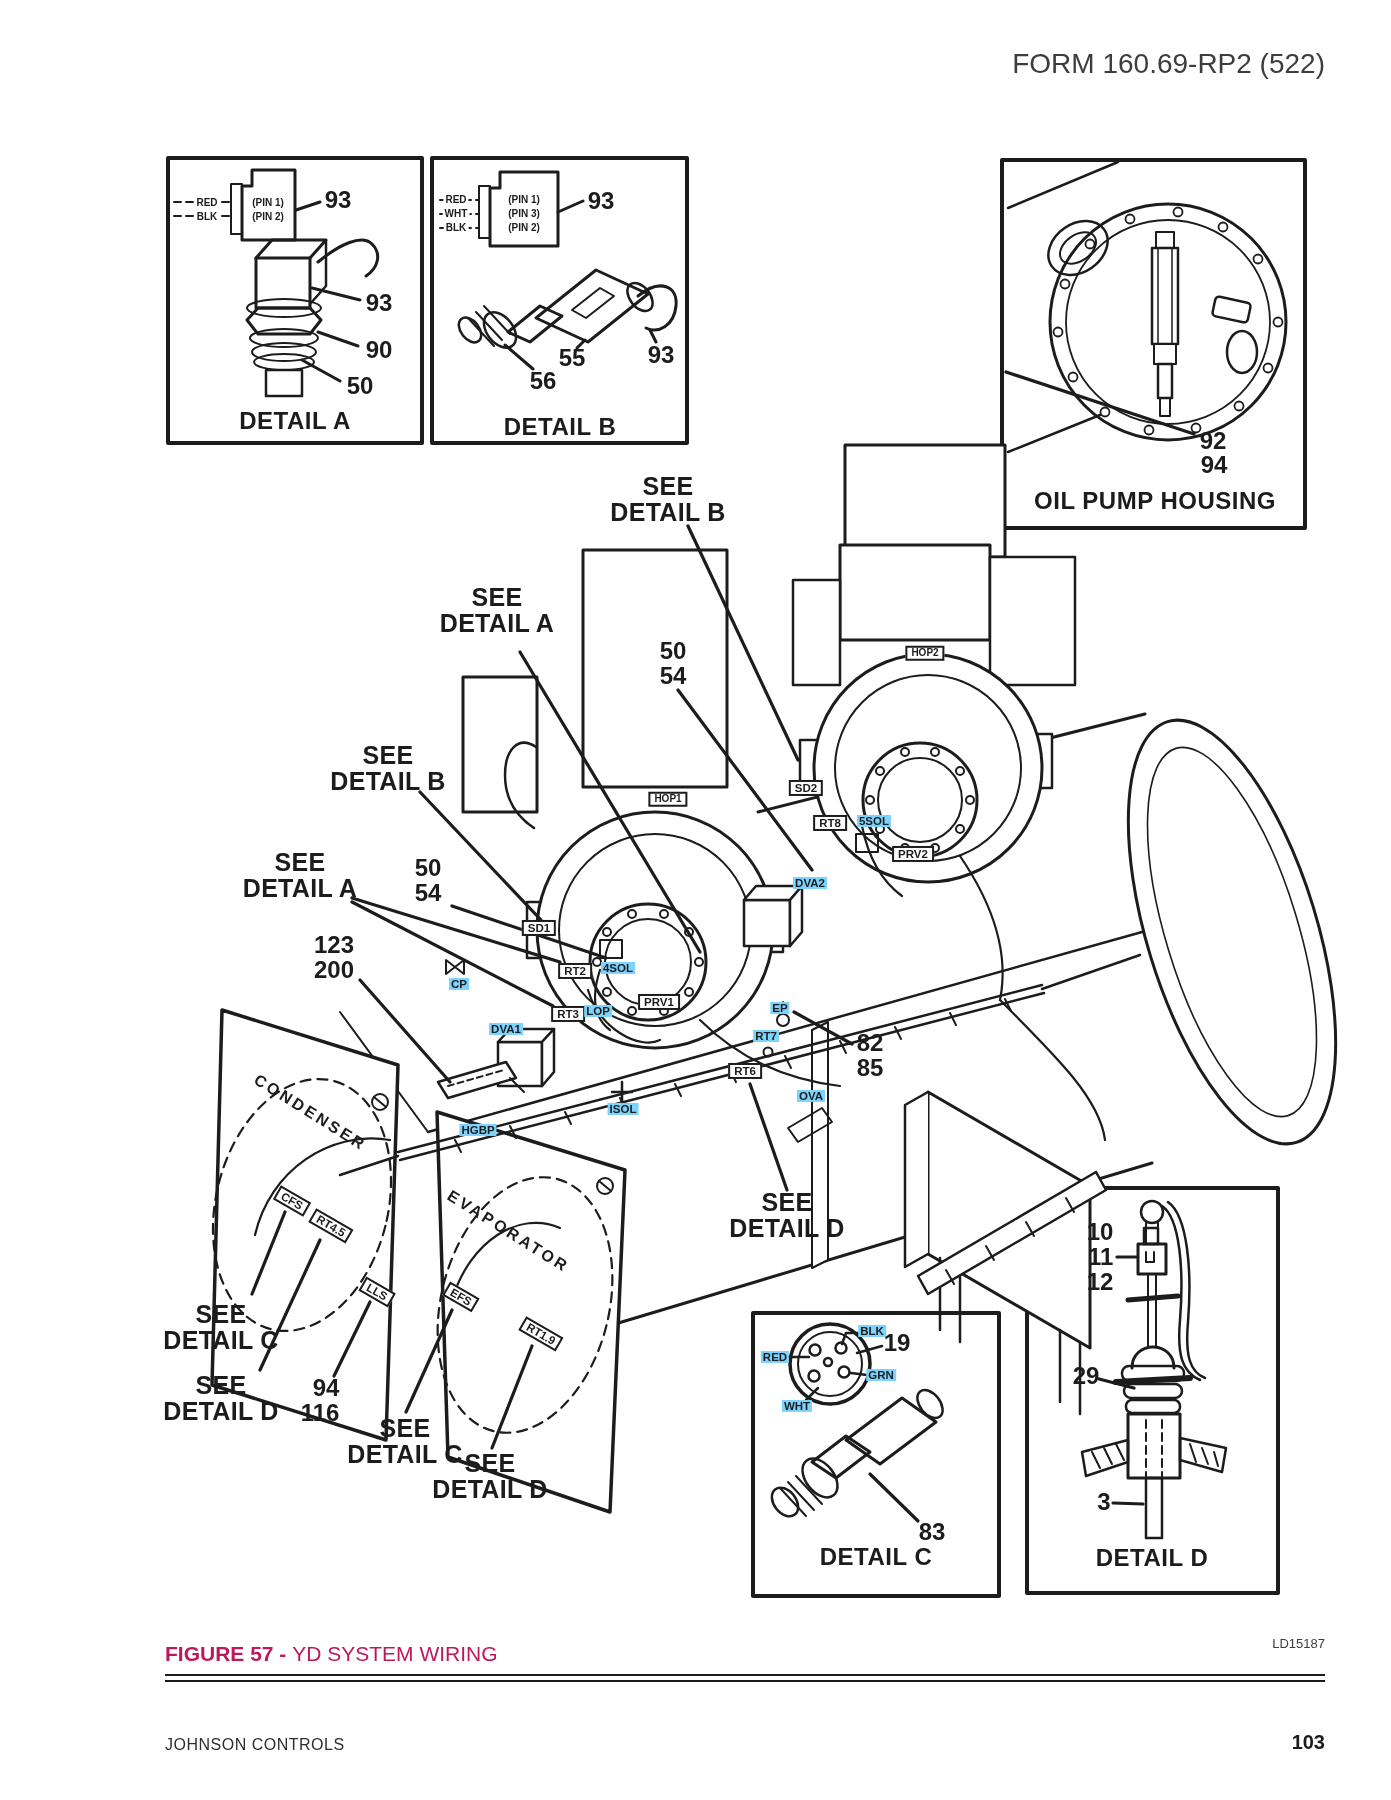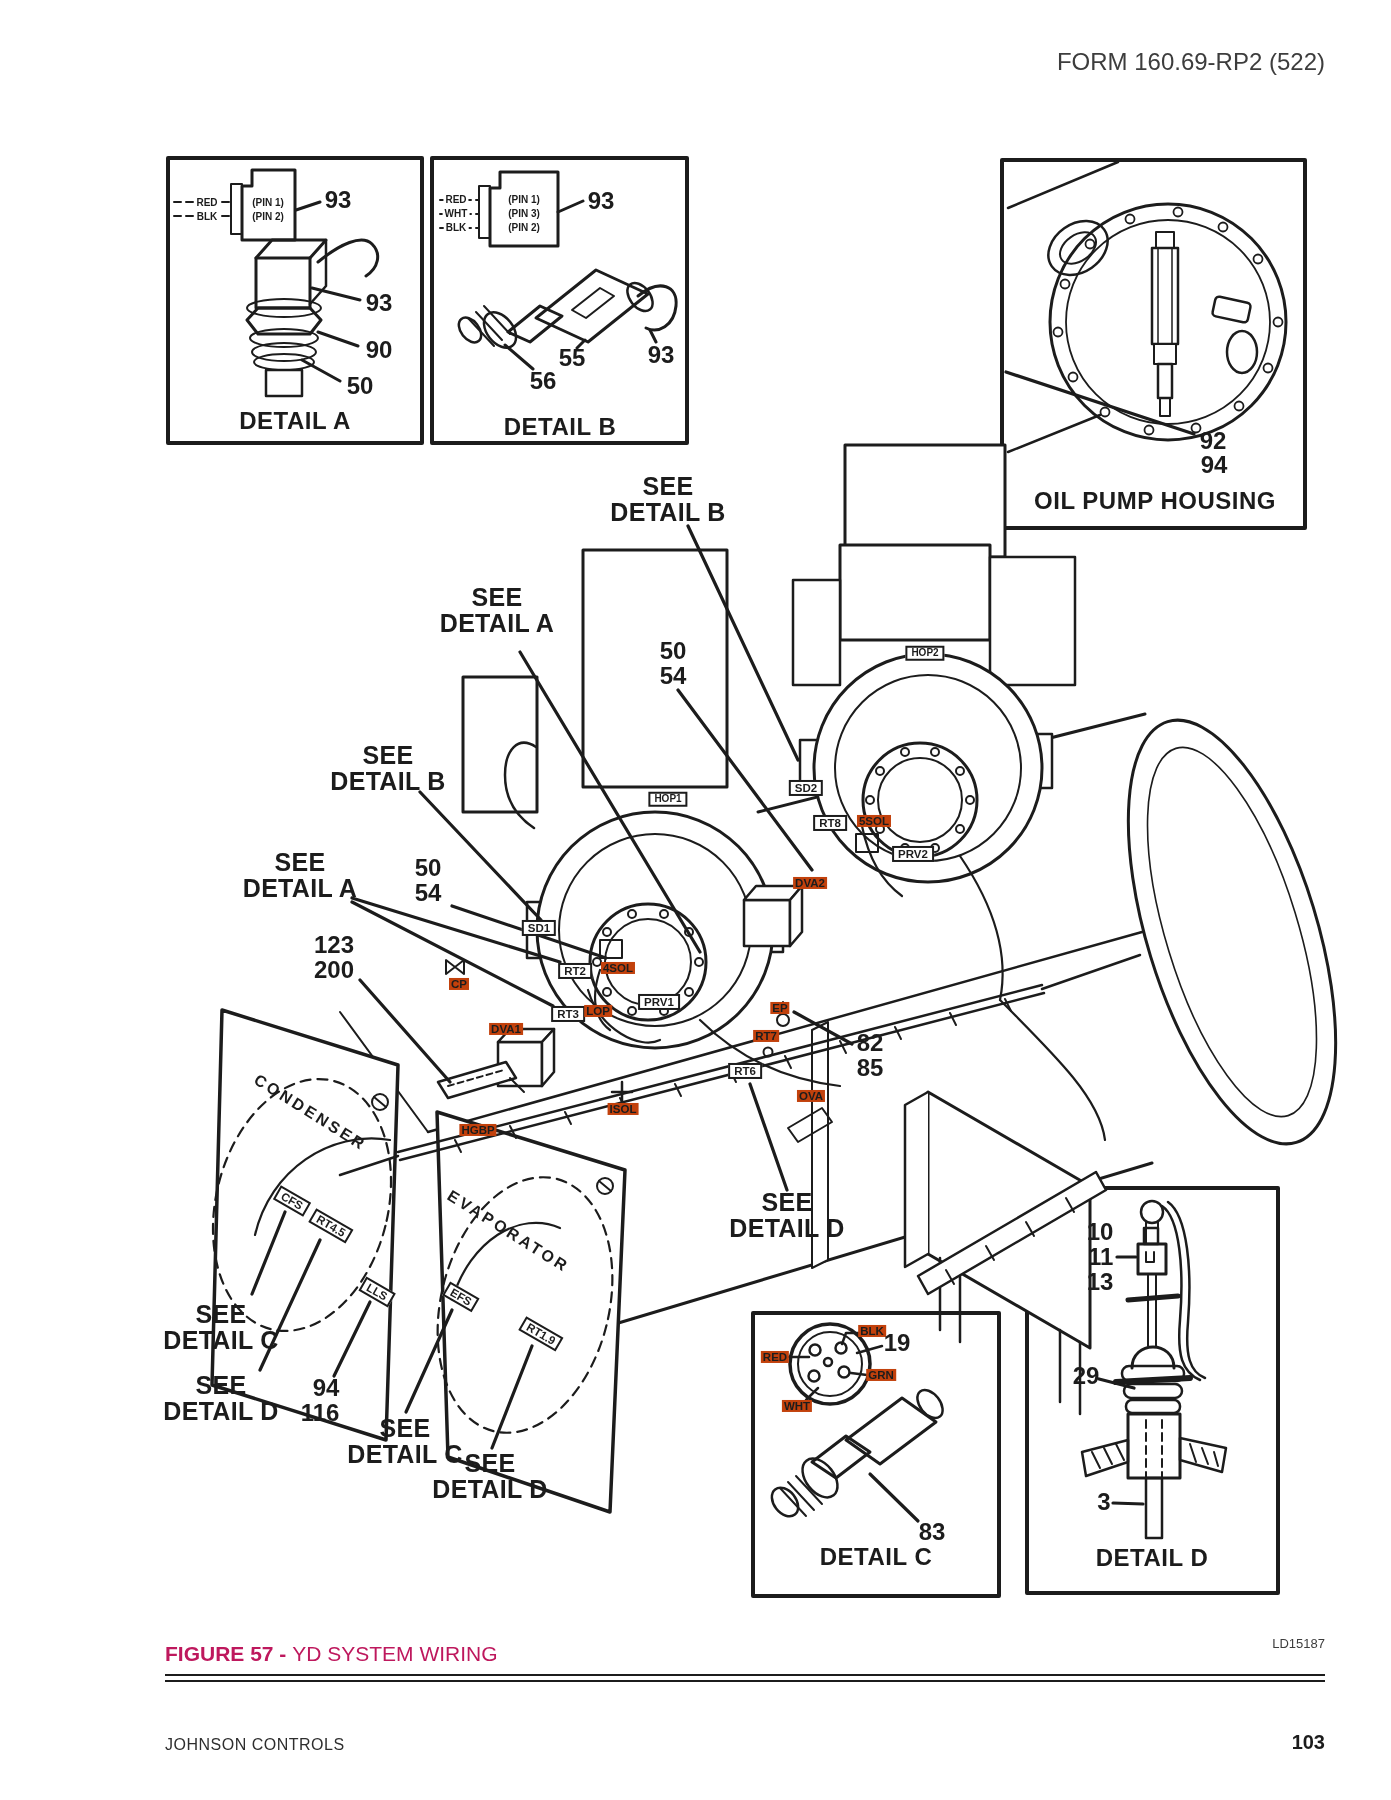--- a/index.html
+++ b/index.html
@@ -1,29 +1,29 @@
 <!DOCTYPE html>
 <html><head>
 <meta charset="utf-8">
 <style>
   html,body{margin:0;padding:0;background:#fff;}
   .page{position:relative;width:1391px;height:1800px;background:#fff;overflow:hidden;
         font-family:"Liberation Sans","DejaVu Sans",sans-serif;color:#1c1c1c;}
   svg{position:absolute;left:0;top:0;}
   .lbl{position:absolute;transform:translate(-50%,-50%);white-space:nowrap;color:#1c1c1c;
        font-weight:bold;line-height:1.05;}
-  .small{font-size:11.5px;background:#c2410c;padding:0 2px;}
+  .small{font-size:11.5px;background:#7dd3fc;padding:0 2px;}
   .boxed{border:2.5px solid #1c1c1c;background:#fff;padding:0 4px;font-size:11.5px;}
   .rot{transform:translate(-50%,-50%) rotate(30deg);}
   .big{font-size:25px;text-align:center;letter-spacing:0.3px;}
   .num{font-size:24px;text-align:right;}
   .caption{font-size:24px;font-weight:600;letter-spacing:0.5px;}
   .wire{font-size:10px;background:#fff;padding:0 2px;}
   .plate-title{font-size:16px;letter-spacing:3px;transform:translate(-50%,-50%) rotate(32deg);}
-  .hdr{position:absolute;right:66px;top:48px;font-size:24px;color:#3d3d3d;}
+  .hdr{position:absolute;right:66px;top:48px;font-size:28px;color:#3d3d3d;}
   .figcap{position:absolute;left:165px;top:1642px;font-size:21px;color:#be185d;}
   .figcap b{font-weight:bold;}
   .ld{position:absolute;right:66px;top:1636px;font-size:13px;color:#3d3d3d;}
   .rule{position:absolute;left:165px;width:1160px;height:2px;background:#1c1c1c;}
   .foot{position:absolute;left:165px;top:1736px;font-size:16px;letter-spacing:0.5px;color:#2e2e2e;}
   .pagenum{position:absolute;right:66px;top:1731px;font-size:20px;font-weight:bold;color:#1c1c1c;margin-left:12px;}
 </style>
 </head>
 <body>
 
@@ -430,21 +430,21 @@
   <div class="lbl small" style="left:872px;top:1331px">BLK</div>
   <div class="lbl small" style="left:881px;top:1375px">GRN</div>
   <div class="lbl small" style="left:797px;top:1406px">WHT</div>
   <div class="lbl num" style="left:897px;top:1343px">19</div>
   <div class="lbl num" style="left:932px;top:1532px">83</div>
   <div class="lbl caption" style="left:876px;top:1557px">DETAIL C</div>
 
   <div class="lbl num" style="left:1100px;top:1257px">
     <div>10</div>
     <div>11</div>
-    <div>13</div>
+    <div>12</div>
   </div>
   <div class="lbl num" style="left:1086px;top:1376px">29</div>
   <div class="lbl num" style="left:1104px;top:1502px">3</div>
   <div class="lbl caption" style="left:1152px;top:1558px">DETAIL D</div>
 
   <div class="figcap">
     <b>FIGURE 57 - </b><span>YD SYSTEM WIRING</span>
   </div>
   <div class="ld">LD15187</div>
   <div class="rule" style="top:1674px"></div>

